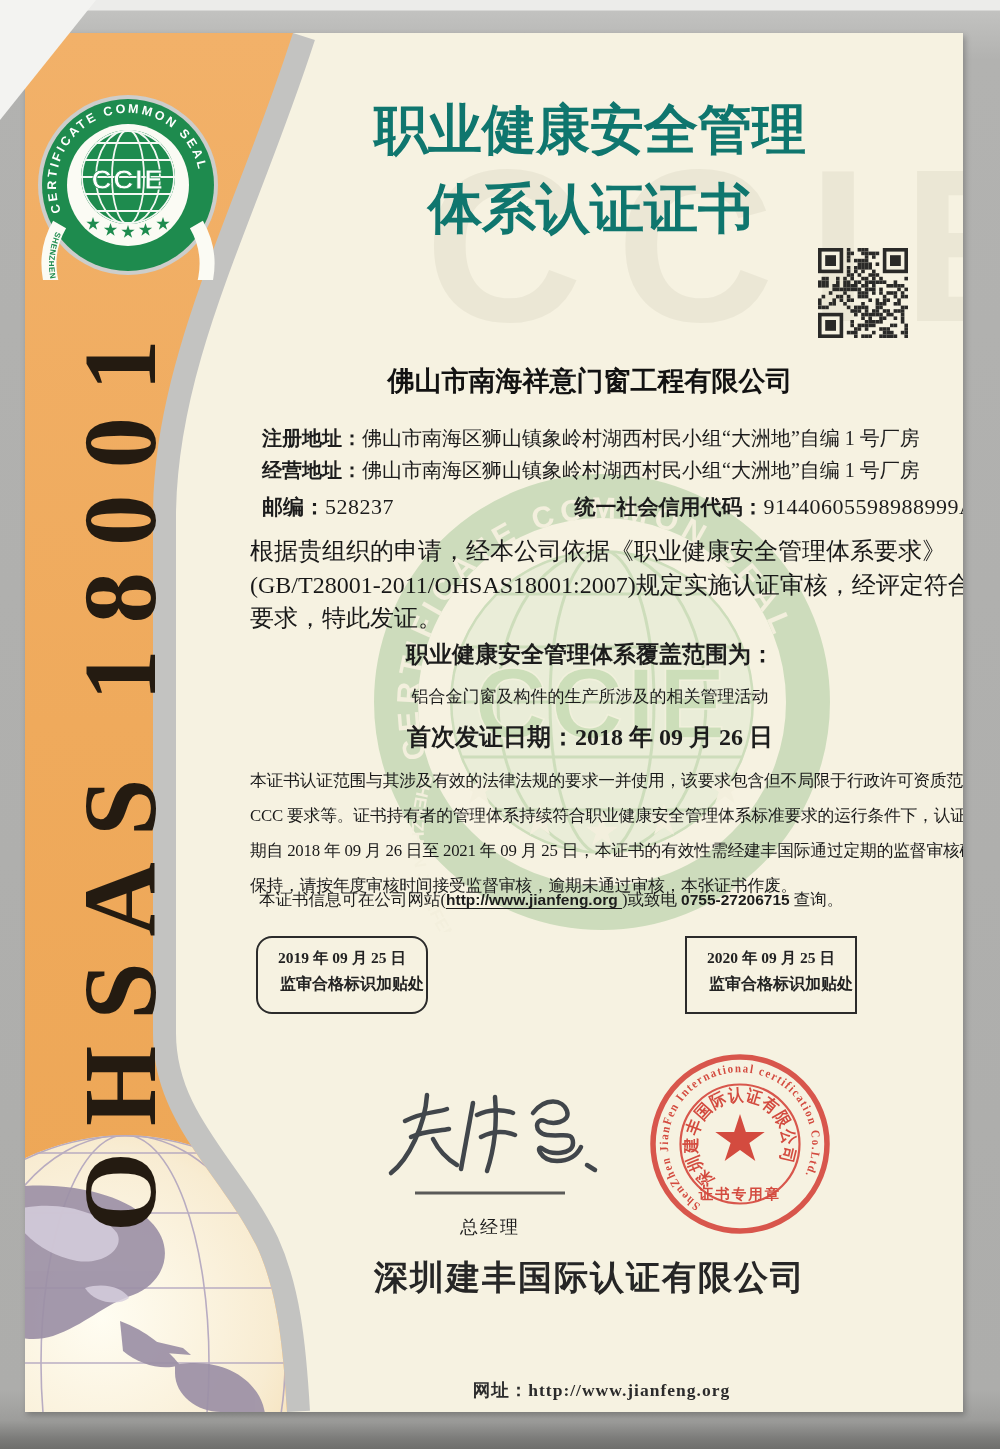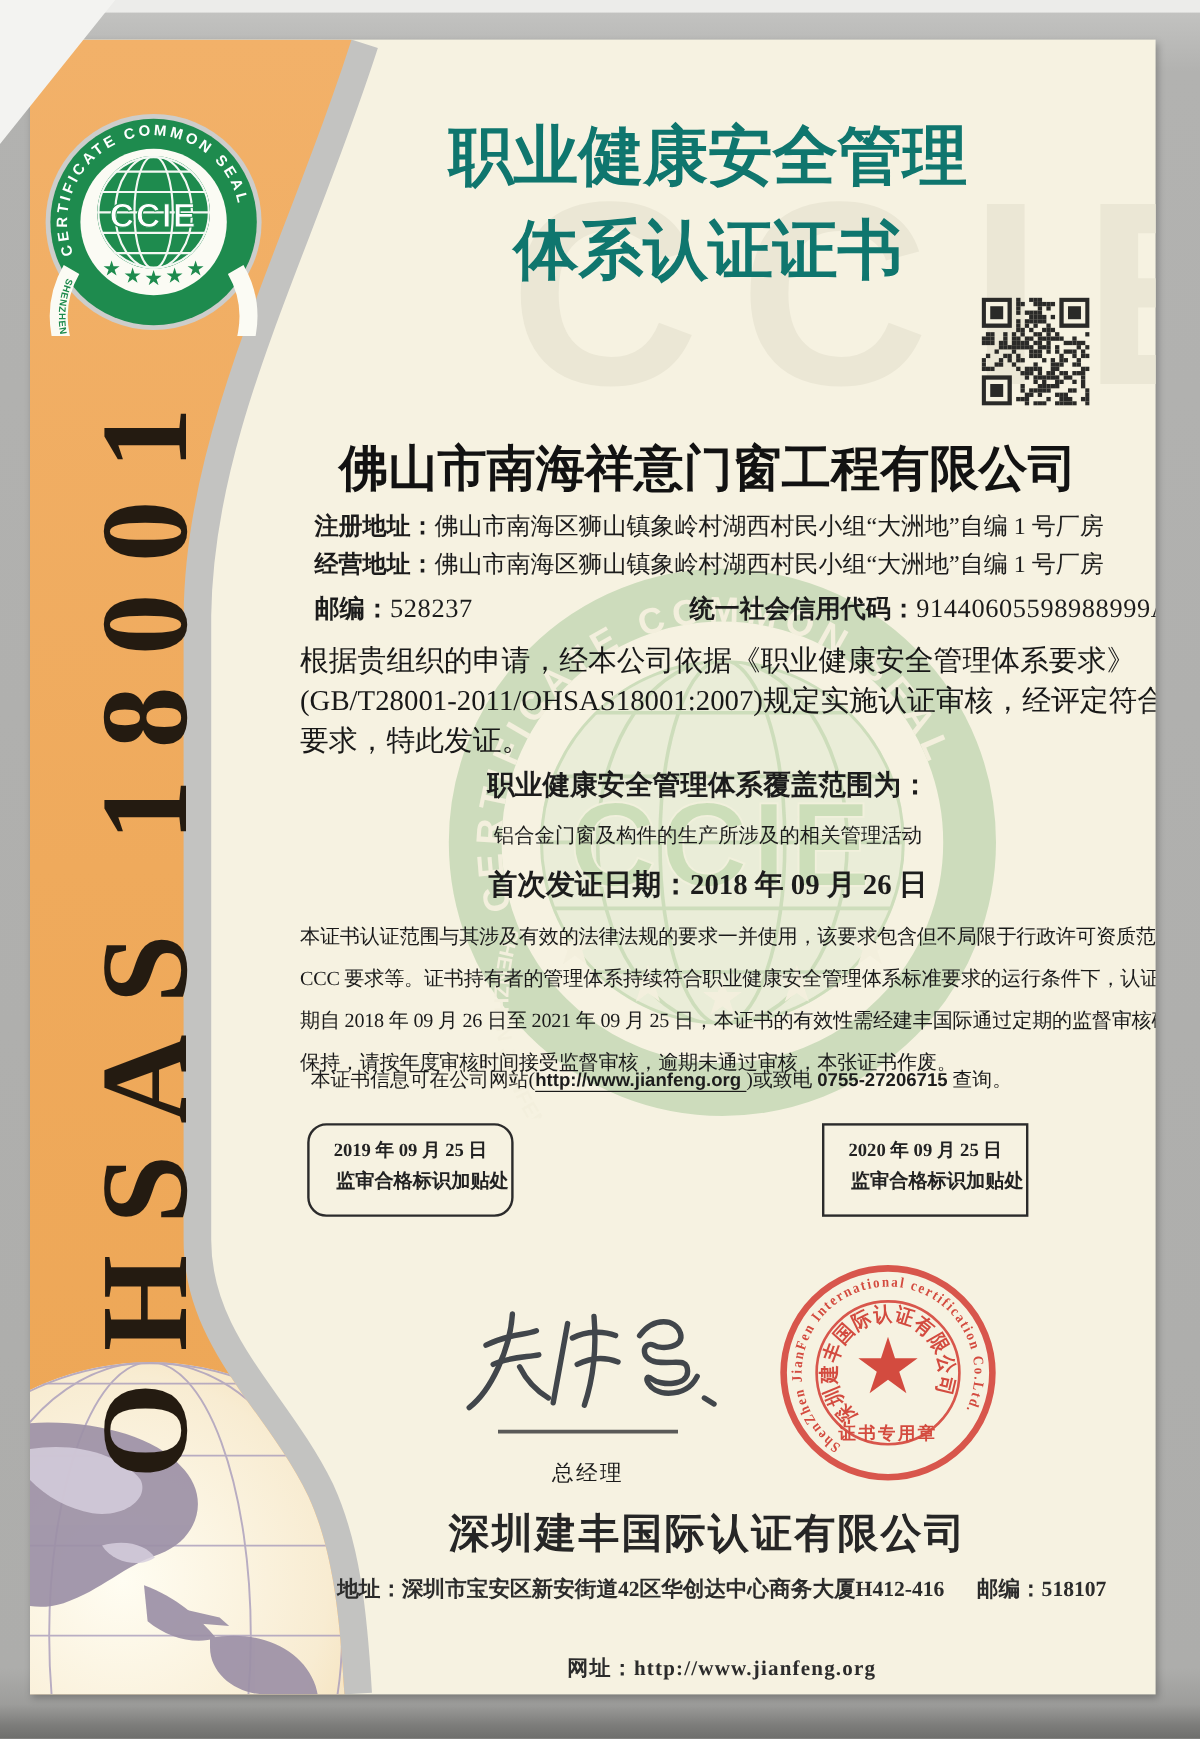--- a/index.html
+++ b/index.html
@@ -10,21 +10,21 @@
   #corner-fold{position:absolute;left:0;top:0;width:96px;height:120px;background:#f3f3f1;clip-path:polygon(0 0,100% 0,0 100%);z-index:6;}
   #giant-ccie{position:absolute;left:400px;top:88px;font-family:"Liberation Sans",sans-serif;font-weight:800;font-size:218px;letter-spacing:34px;color:#ebe7d5;z-index:0;}
   #band-svg{position:absolute;left:0;top:0;z-index:1;}
   #wm-svg{position:absolute;left:347px;top:439px;z-index:0;opacity:.62;}
   #logo-svg{position:absolute;left:8px;top:57px;z-index:3;}
   #content{position:absolute;left:215px;top:0;width:723px;height:1379px;z-index:2;color:#1c1c1c;}
   .cblock{position:absolute;left:0;width:700px;text-align:center;}
   .title{font-size:54px;font-weight:700;line-height:79px;color:#0f766e;}
   .certno-label{font-size:22px;font-weight:700;}
   .certno-num{font-family:"Liberation Sans",sans-serif;font-weight:700;font-size:23px;letter-spacing:1px;color:#2d2d2b;}
-  .company{font-size:41px;font-weight:700;color:#121212;}
+  .company{font-size:27px;font-weight:700;color:#121212;}
   .addr-row{position:absolute;left:22px;width:700px;font-size:20px;white-space:nowrap;}
   .addr-row .lbl{font-weight:700;}
   .meta-row{position:absolute;left:22px;width:700px;font-size:21px;white-space:nowrap;}
   .meta-row .lbl{font-weight:700;}
   .meta-row .code{font-size:22px;letter-spacing:.5px;}
   .para1{position:absolute;left:10px;width:710px;font-size:24px;line-height:33.5px;white-space:nowrap;color:#181818;}
   .para2{position:absolute;left:10px;width:713px;font-size:16.8px;line-height:35px;white-space:nowrap;color:#1a1a1a;letter-spacing:-.2px;}
   .scope-head{font-size:23px;font-weight:700;}
   .scope-txt{font-size:17px;}
   .first-issue{font-size:24px;font-weight:700;}
@@ -495,24 +495,19 @@
         </text>
         <text transform="rotate(-10 95 95)" font-weight="700" font-size="17" letter-spacing="1" fill="#d0392e">
           <textPath href="#rc" textLength="196" lengthAdjust="spacingAndGlyphs">深圳建丰国际认证有限公司</textPath>
         </text>
         <use href="#st" transform="translate(95,91) scale(26)" fill="#d0392e"></use>
         <text x="95" y="150" text-anchor="middle" font-weight="700" font-size="14.5" letter-spacing="2" fill="#d0392e">证书专用章</text>
       </svg>
 
       <div class="cblock issuer-name" style="top:1222px;">深圳建丰国际认证有限公司</div>
 
-      <div class="foot f1" style="top:1279px;">
-        <span>地址：</span><span>深圳市宝安区新安街道42区华创达中心商务大厦H412-416</span>
-        <span style="display:inline-block;width:18px;"></span>
-        <span>邮编：</span><span>518107</span>
-      </div>
       <div class="foot f3" style="top:1345px;">
         <span>网址：</span><span>http://www.jianfeng.org</span>
       </div>
 
     </div>
   </div>
 </div>
 
 </body></html>

